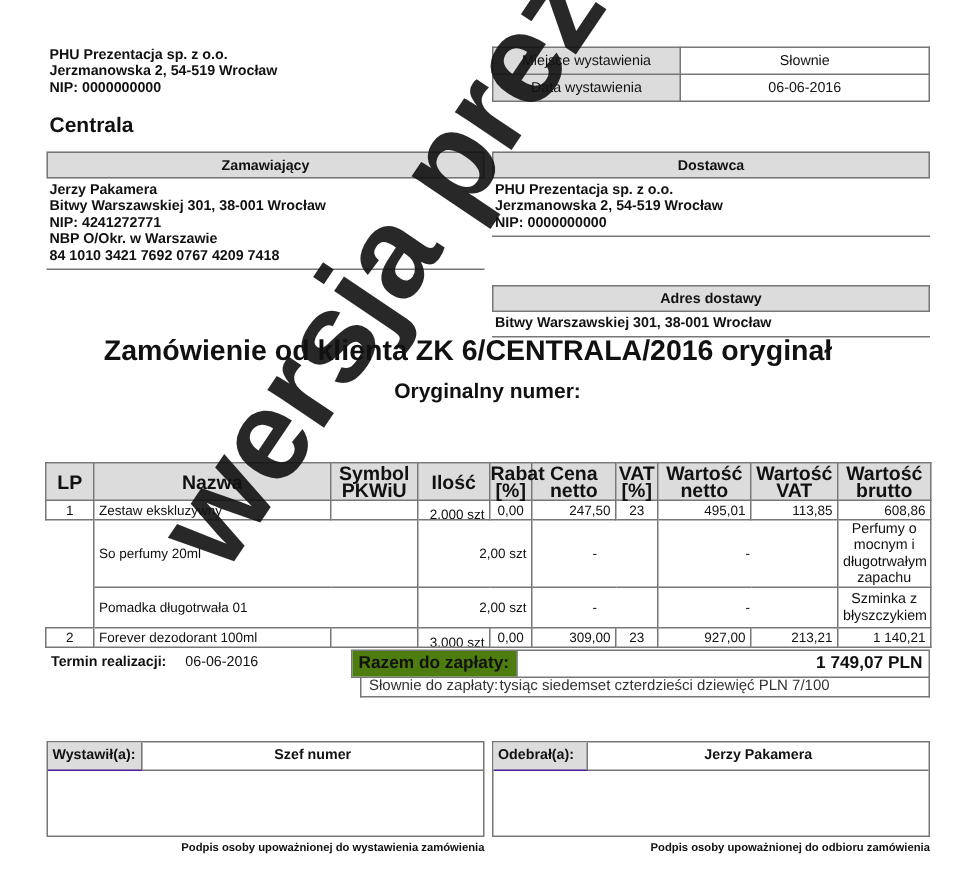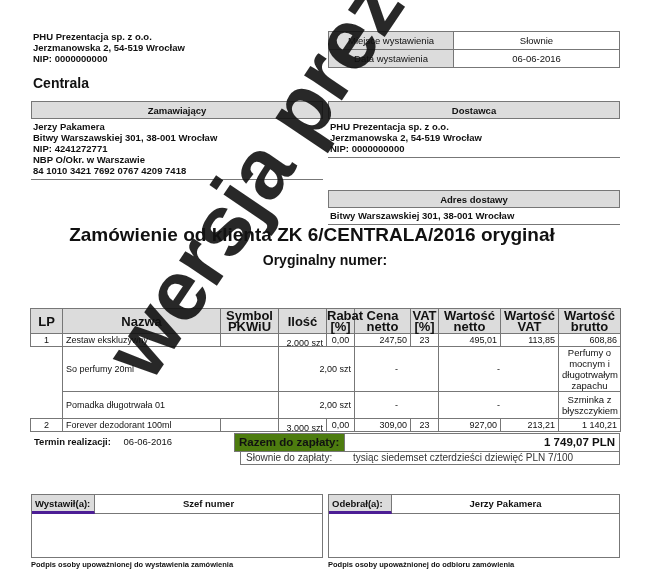--- a/index.html
+++ b/index.html
@@ -41,30 +41,30 @@
   #items tr.sub td.none { border-top: none; border-bottom: none; border-left: none; }
 
   #term { left: 34px; top: 436px; font-size: 9.5px; }
   #term .lbl { font-weight: bold; margin-right: 10px; }
 
   #total { left: 234px; top: 433px; width: 386px; height: 19px; border: 1px solid #777; box-sizing: border-box; }
   #total .lbl { position: absolute; left: 0; top: 0; width: 110px; height: 17px; background: #4d7c0f; border-right: 1px solid #777; font-size: 11.5px; font-weight: bold; line-height: 17px; padding-left: 4px; box-sizing: border-box; }
   #total .val { position: absolute; right: 4px; top: 0; line-height: 17px; font-size: 11.5px; font-weight: bold; }
   #words { left: 240px; top: 452px; width: 380px; height: 13px; border: 1px solid #777; border-top: none; box-sizing: border-box; font-size: 10px; line-height: 12px; color: #333; padding-left: 12px; }
   #words .lbl { position: absolute; left: 5px; }
-  #words .val { position: absolute; left: 112px; }
+  #words .val { position: absolute; left: 92px; }
 
   .sign { top: 494px; width: 292px; height: 64px; border: 1px solid #777; box-sizing: border-box; }
-  .sign .lbl { position: absolute; left: 0; top: 0; height: 19px; line-height: 18px; background: #dcdcdc; border-right: 1px solid #777; border-bottom: 3px solid #4c1d95; font-size: 9.5px; font-weight: bold; padding-left: 3px; box-sizing: border-box; }
+  .sign .lbl { position: absolute; left: 0; top: 0; height: 19px; line-height: 18px; background: #dcdcdc; border-right: 1px solid #777; border-bottom: 1px solid #4c1d95; font-size: 9.5px; font-weight: bold; padding-left: 3px; box-sizing: border-box; }
   .sign .name { position: absolute; top: 0; right: 0; height: 19px; line-height: 18px; border-bottom: 1px solid #777; text-align: center; font-size: 9.5px; font-weight: bold; box-sizing: border-box; }
   #sign-left { left: 31px; }
   #sign-left .lbl { width: 63px; } #sign-left .name { left: 63px; }
   #sign-right { left: 328px; }
   #sign-right .lbl { width: 63px; } #sign-right .name { left: 63px; }
-  .sign-cap { top: 560px; width: 292px; text-align: left; font-size: 7.5px; font-weight: bold; }
+  .sign-cap { top: 560px; width: 292px; text-align: right; font-size: 7.5px; font-weight: bold; }
   #cap-left { left: 31px; }
   #cap-right { left: 328px; }
 
   #watermark {
     left: 85px; top: 340px; font-size: 86px; font-weight: bold; color: #111;
     transform: rotate(-56deg); transform-origin: 0 0; white-space: nowrap;
     letter-spacing: -1px; pointer-events: none; opacity: 0.9;
   }
 </style>
 </head>

